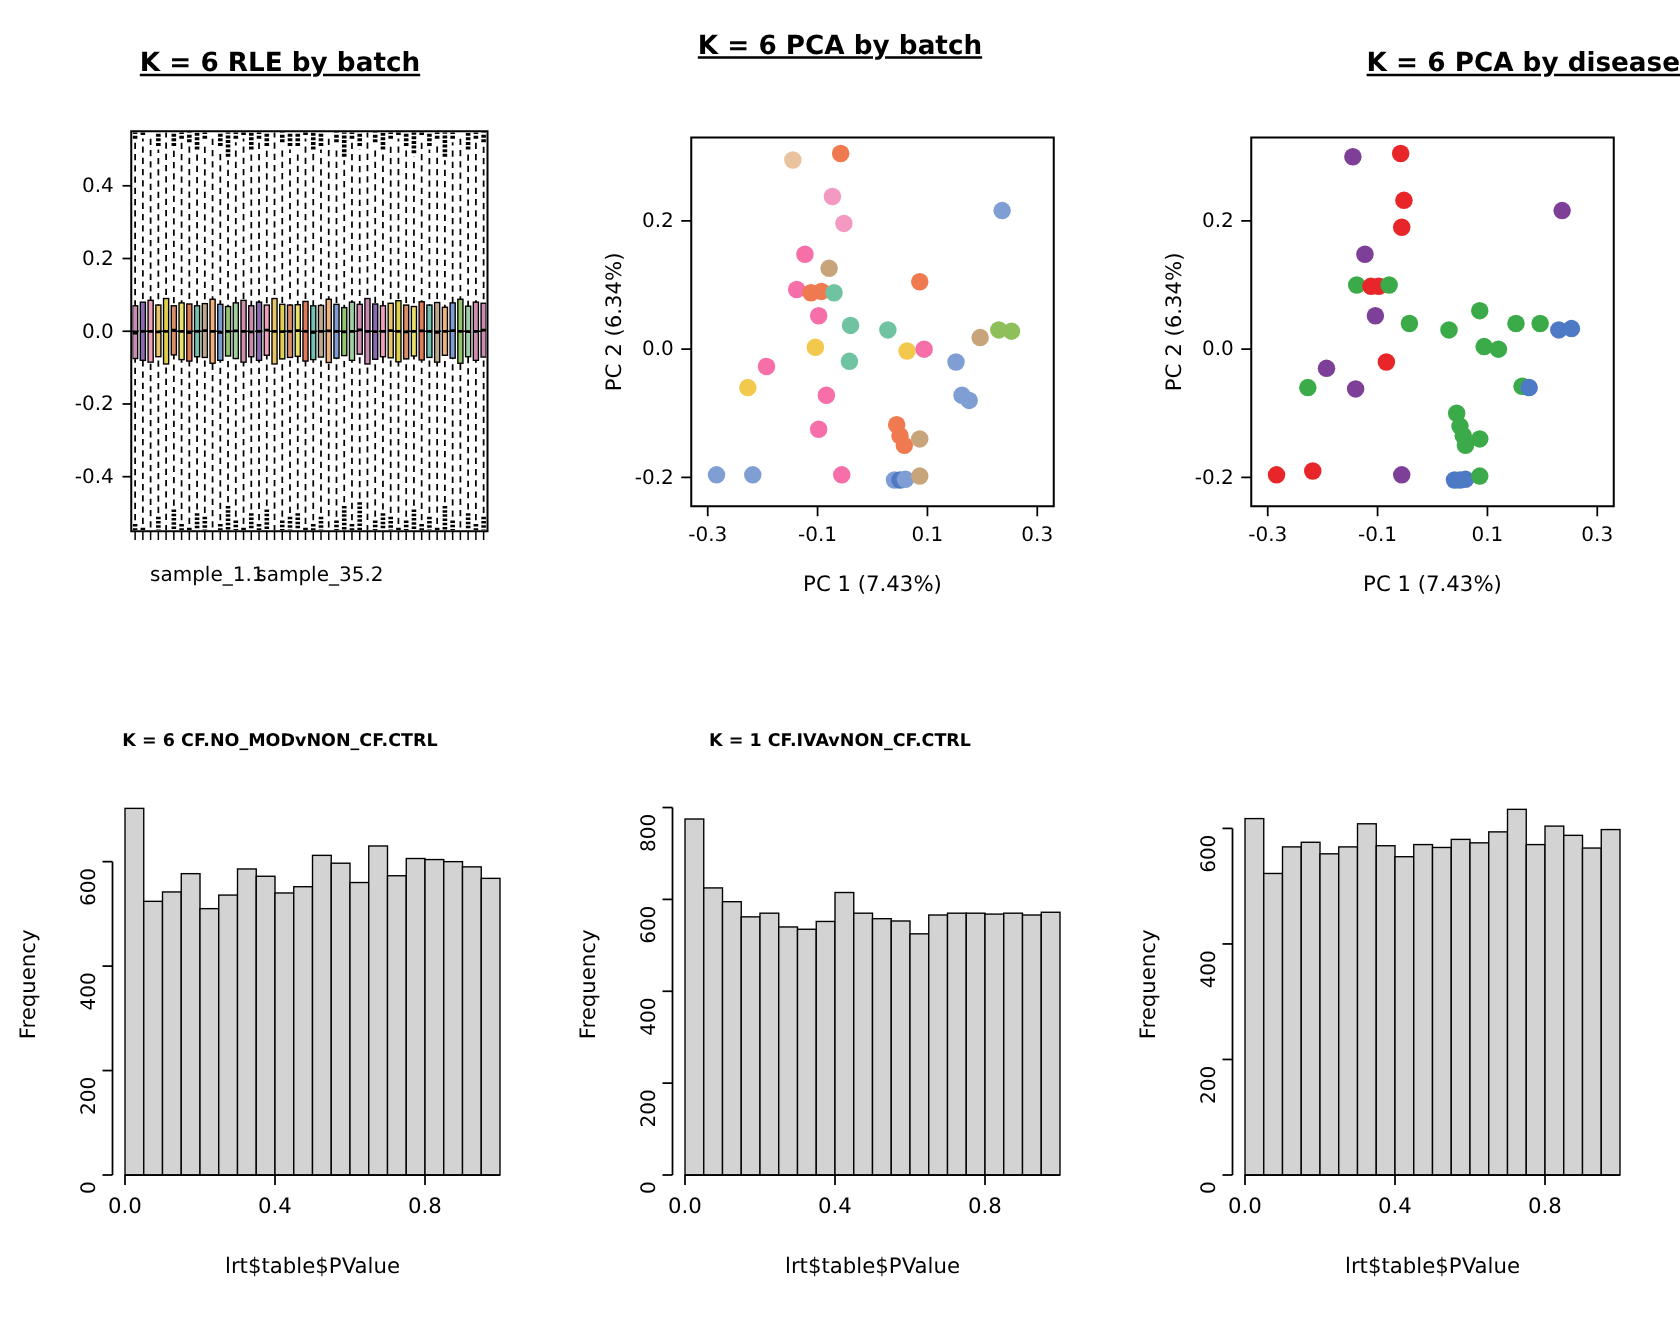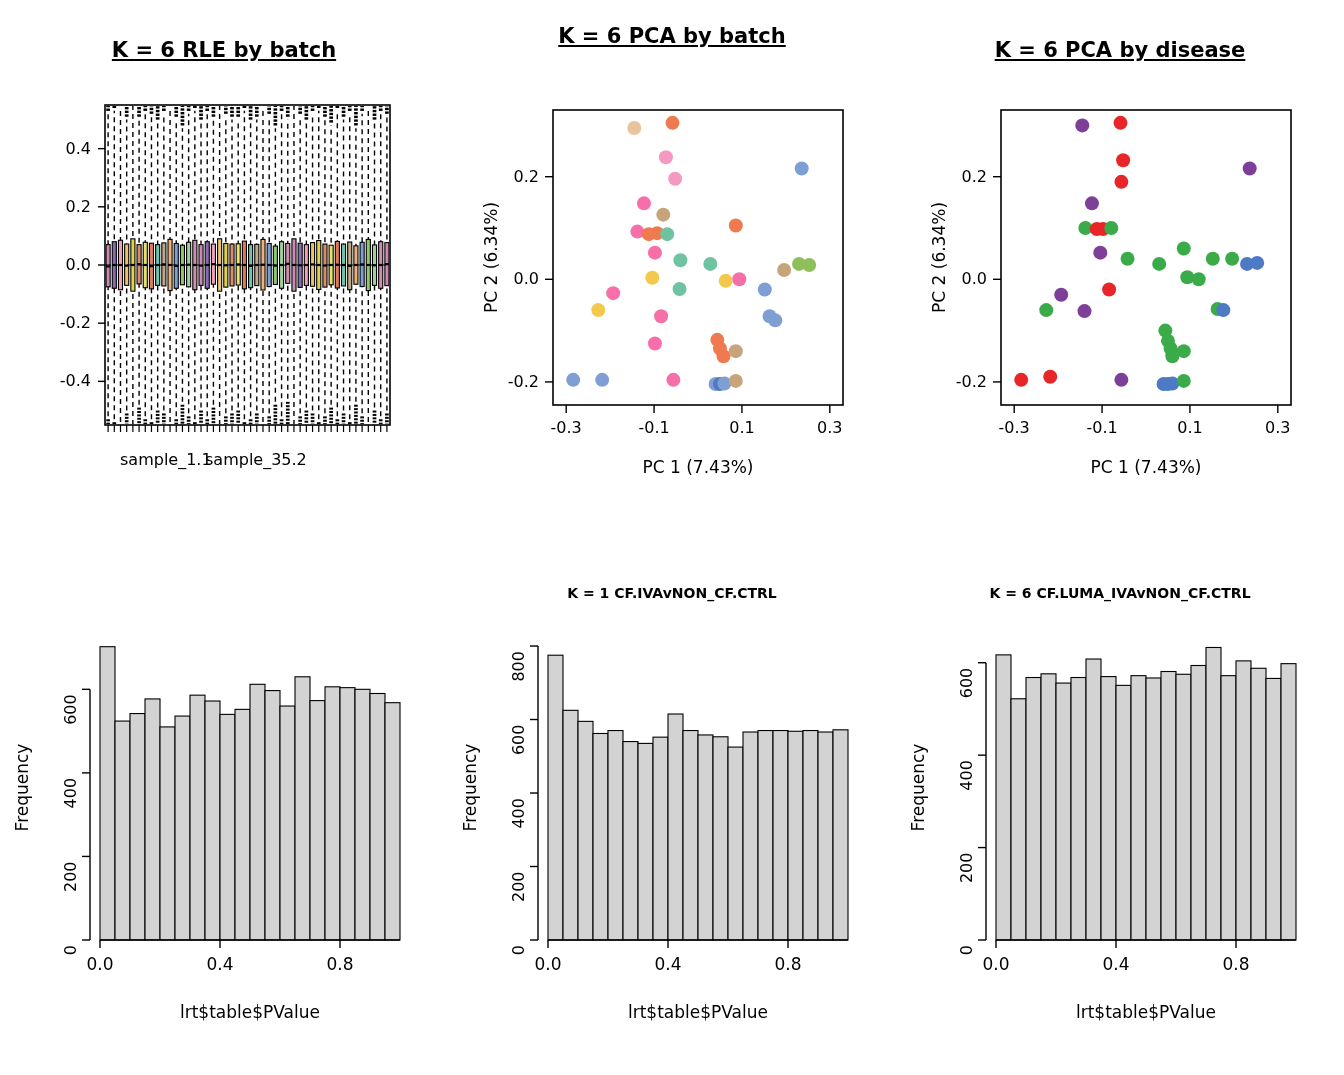--- a/index.html
+++ b/index.html
@@ -1572,21 +1572,21 @@
         <line x1="97" y1="204.30434782608694" x2="105" y2="204.30434782608694" stroke="#000" stroke-width="1.4"></line>
         <text x="91" y="209.30434782608694" font-size="16" font-family="&quot;DejaVu Sans&quot;, sans-serif" text-anchor="end" fill="#000">0.0</text>
         <line x1="97" y1="101.69565217391303" x2="105" y2="101.69565217391303" stroke="#000" stroke-width="1.4"></line>
         <text x="91" y="106.69565217391303" font-size="16" font-family="&quot;DejaVu Sans&quot;, sans-serif" text-anchor="end" fill="#000">0.2</text>
         <text x="250" y="398" font-size="17" font-family="&quot;DejaVu Sans&quot;, sans-serif" text-anchor="middle" fill="#000">PC 1 (7.43%)</text>
         <text x="49" y="182.5" font-size="17" font-family="&quot;DejaVu Sans&quot;, sans-serif" text-anchor="middle" fill="#000" transform="rotate(-90 49 182.5)">PC 2 (6.34%)</text>
       </svg>
   </div>
 
   <div class="panel" style="left:896px;top:20px;width:448px;height:520px;">
-    <div class="ptitle big" style="top:18px;">K = 6 PCA by disease</div>
+    <div class="ptitle big" style="top:18px;text-align:right;">K = 6 PCA by disease</div>
     <svg id="svg-pca2" width="448" height="470" style="position:absolute;left:0;top:55px;">
         <rect x="105" y="35" width="290" height="295" fill="#fff" stroke="#000" stroke-width="1.6"></rect>
         <g>
           <circle cx="186.2878787878788" cy="50.39130434782612" r="7" fill="#7e3f98"></circle>
           <circle cx="224.5151515151515" cy="47.82608695652169" r="7" fill="#e8262a"></circle>
           <circle cx="227.15151515151516" cy="85.2782608695652" r="7" fill="#e8262a"></circle>
           <circle cx="225.39393939393938" cy="106.82608695652172" r="7" fill="#e8262a"></circle>
           <circle cx="353.69696969696975" cy="93.48695652173913" r="7" fill="#7e3f98"></circle>
           <circle cx="195.95454545454547" cy="128.37391304347824" r="7" fill="#7e3f98"></circle>
           <circle cx="189.36363636363637" cy="153" r="7" fill="#3bab4a"></circle>
@@ -1635,20 +1635,21 @@
         <line x1="97" y1="204.30434782608694" x2="105" y2="204.30434782608694" stroke="#000" stroke-width="1.4"></line>
         <text x="91" y="209.30434782608694" font-size="16" font-family="&quot;DejaVu Sans&quot;, sans-serif" text-anchor="end" fill="#000">0.0</text>
         <line x1="97" y1="101.69565217391303" x2="105" y2="101.69565217391303" stroke="#000" stroke-width="1.4"></line>
         <text x="91" y="106.69565217391303" font-size="16" font-family="&quot;DejaVu Sans&quot;, sans-serif" text-anchor="end" fill="#000">0.2</text>
         <text x="250" y="398" font-size="17" font-family="&quot;DejaVu Sans&quot;, sans-serif" text-anchor="middle" fill="#000">PC 1 (7.43%)</text>
         <text x="49" y="182.5" font-size="17" font-family="&quot;DejaVu Sans&quot;, sans-serif" text-anchor="middle" fill="#000" transform="rotate(-90 49 182.5)">PC 2 (6.34%)</text>
       </svg>
   </div>
 
   <div class="panel" style="left:0px;top:560px;width:448px;height:500px;">
+    <div class="ptitle small" style="top:25px;">K = 6 CF.NO_MODvNON_CF.CTRL</div>
     <svg id="svg-h1" width="448" height="450" style="position:absolute;left:0;top:50px;">
         <g>
           <rect x="100" y="36.69863013698631" width="15" height="293.3013698630137" fill="#d3d3d3" stroke="#000000" stroke-width="1.1"></rect>
           <rect x="115" y="111.06849315068493" width="15" height="218.93150684931507" fill="#d3d3d3" stroke="#000000" stroke-width="1.1"></rect>
           <rect x="130" y="103.54794520547946" width="15" height="226.45205479452054" fill="#d3d3d3" stroke="#000000" stroke-width="1.1"></rect>
           <rect x="145" y="88.92465753424656" width="15" height="241.07534246575344" fill="#d3d3d3" stroke="#000000" stroke-width="1.1"></rect>
           <rect x="160" y="116.91780821917808" width="15" height="213.08219178082192" fill="#d3d3d3" stroke="#000000" stroke-width="1.1"></rect>
           <rect x="175" y="106.05479452054794" width="15" height="223.94520547945206" fill="#d3d3d3" stroke="#000000" stroke-width="1.1"></rect>
           <rect x="190" y="85.16438356164383" width="15" height="244.83561643835617" fill="#d3d3d3" stroke="#000000" stroke-width="1.1"></rect>
           <rect x="205" y="91.01369863013699" width="15" height="238.986301369863" fill="#d3d3d3" stroke="#000000" stroke-width="1.1"></rect>
@@ -1728,21 +1729,20 @@
         <line x1="82" y1="109.51807228915663" x2="90" y2="109.51807228915663" stroke="#000" stroke-width="1.4"></line>
         <text x="76" y="114.51807228915663" font-size="16" font-family="&quot;DejaVu Sans&quot;, sans-serif" text-anchor="end" fill="#000" transform="rotate(-90 76 114.51807228915663)">600</text>
         <line x1="82" y1="36.02409638554218" x2="90" y2="36.02409638554218" stroke="#000" stroke-width="1.4"></line>
         <text x="76" y="41.02409638554218" font-size="16" font-family="&quot;DejaVu Sans&quot;, sans-serif" text-anchor="end" fill="#000" transform="rotate(-90 76 41.02409638554218)">800</text>
         <text x="250" y="408" font-size="17" font-family="&quot;DejaVu Sans&quot;, sans-serif" text-anchor="middle" fill="#000">lrt$table$PValue</text>
         <text x="28" y="177.5" font-size="17" font-family="&quot;DejaVu Sans&quot;, sans-serif" text-anchor="middle" fill="#000" transform="rotate(-90 28 177.5)">Frequency</text>
       </svg>
   </div>
 
   <div class="panel" style="left:896px;top:560px;width:448px;height:500px;">
-    <div class="ptitle small" style="top:25px;">K = 6 CF.LUMA_IVAvNON_CF.CTRL</div>
     <svg id="svg-h3" width="448" height="450" style="position:absolute;left:0;top:50px;">
         <g>
           <rect x="100" y="44.871212121212125" width="15" height="285.1287878787879" fill="#d3d3d3" stroke="#000000" stroke-width="1.1"></rect>
           <rect x="115" y="88.77272727272728" width="15" height="241.22727272727272" fill="#d3d3d3" stroke="#000000" stroke-width="1.1"></rect>
           <rect x="130" y="67.5151515151515" width="15" height="262.4848484848485" fill="#d3d3d3" stroke="#000000" stroke-width="1.1"></rect>
           <rect x="145" y="63.81818181818181" width="15" height="266.1818181818182" fill="#d3d3d3" stroke="#000000" stroke-width="1.1"></rect>
           <rect x="160" y="73.06060606060606" width="15" height="256.93939393939394" fill="#d3d3d3" stroke="#000000" stroke-width="1.1"></rect>
           <rect x="175" y="67.5151515151515" width="15" height="262.4848484848485" fill="#d3d3d3" stroke="#000000" stroke-width="1.1"></rect>
           <rect x="190" y="49.030303030303" width="15" height="280.969696969697" fill="#d3d3d3" stroke="#000000" stroke-width="1.1"></rect>
           <rect x="205" y="66.59090909090907" width="15" height="263.40909090909093" fill="#d3d3d3" stroke="#000000" stroke-width="1.1"></rect>

